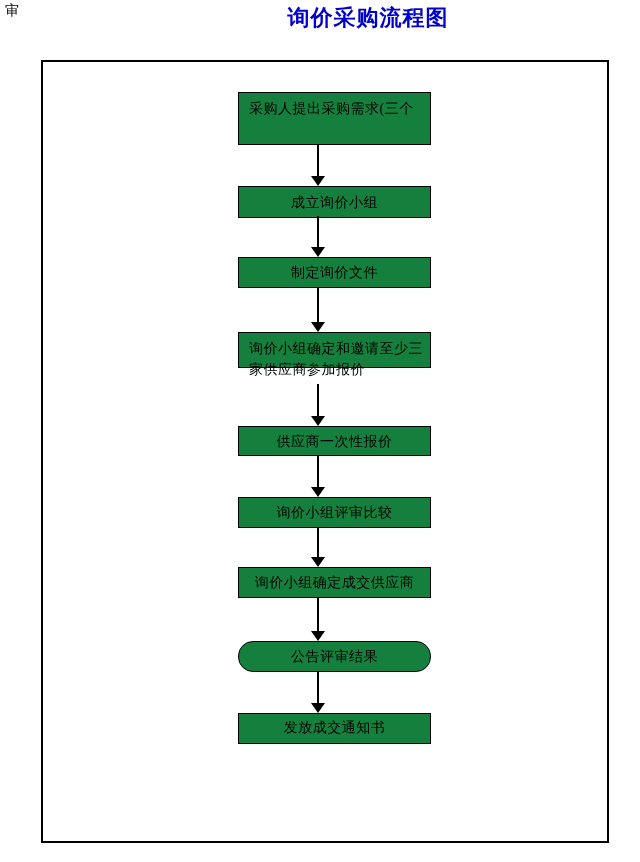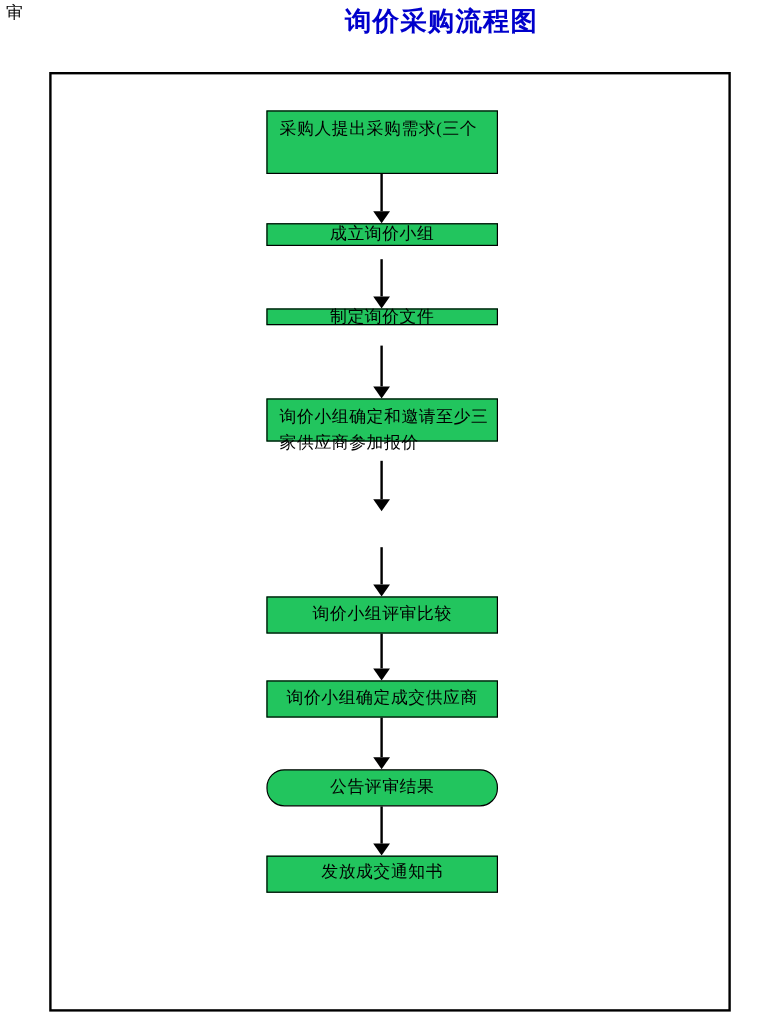--- a/index.html
+++ b/index.html
@@ -51,25 +51,25 @@
     position: absolute;
     left: 41px; top: 60px;
     width: 568px; height: 783px;
     border: 2px solid #000000;
     box-sizing: border-box;
     background: #ffffff;
   }
 
   .fbox {
     position: absolute;
-    left: 222px;
+    left: 238px;
     width: 193px;
     box-sizing: border-box;
     border: 1.5px solid #000000;
-    background: #22c55e;
+    background: #15803d;
     color: #000000;
     font-size: 14px;
     letter-spacing: 0.5px;
     line-height: 21px;
   }
   .fbox.center {
     display: flex;
     align-items: center;
     justify-content: center;
     text-align: center;
@@ -108,39 +108,42 @@
   <h1 class="main-title" style="color:#0000CC;padding-left:48px;">询价采购流程图</h1>
 
   <div class="outer-box"></div>
 
   <div class="fbox two-line" style="top:92px; height:53px;">
     <div>采购人提出采购需求(三个</div>
   </div>
   <div class="aline" style="top:145px; height:31px;"></div>
   <div class="ahead" style="top:176px;"></div>
 
-  <div class="fbox center" style="top:186px; height:19px;">
+  <div class="fbox center" style="top:186px; height:32px;">
     <span>成立询价小组</span>
   </div>
   <div class="aline" style="top:216px; height:31px;"></div>
   <div class="ahead" style="top:247px;"></div>
 
-  <div class="fbox center" style="top:257px; height:14px;">
+  <div class="fbox center" style="top:257px; height:31px;">
     <span>制定询价文件</span>
   </div>
   <div class="aline" style="top:288px; height:34px;"></div>
   <div class="ahead" style="top:322px;"></div>
 
   <div class="fbox two-line" style="top:332px; height:36px;">
     <div>询价小组确定和邀请至少三</div>
     <div>家供应商参加报价</div>
   </div>
   <div class="aline" style="top:384px; height:32px;"></div>
   <div class="ahead" style="top:416px;"></div>
 
+  <div class="fbox center" style="top:426px; height:30px;">
+    <span>供应商一次性报价</span>
+  </div>
   <div class="aline" style="top:456px; height:31px;"></div>
   <div class="ahead" style="top:487px;"></div>
 
   <div class="fbox center" style="top:497px; height:31px;">
     <span>询价小组评审比较</span>
   </div>
   <div class="aline" style="top:528px; height:29px;"></div>
   <div class="ahead" style="top:557px;"></div>
 
   <div class="fbox center" style="top:567px; height:31px;">

